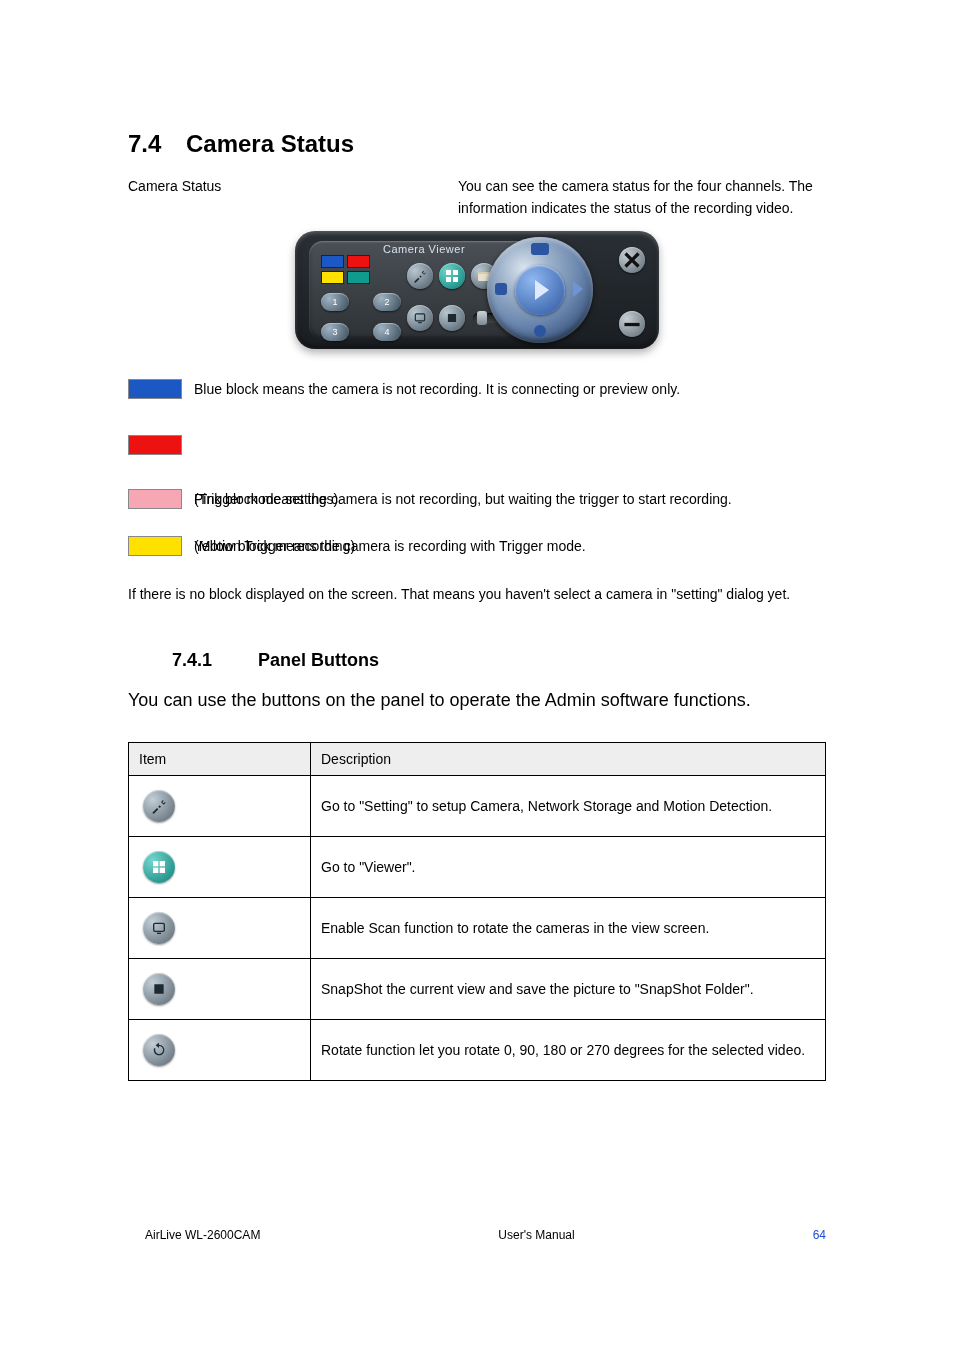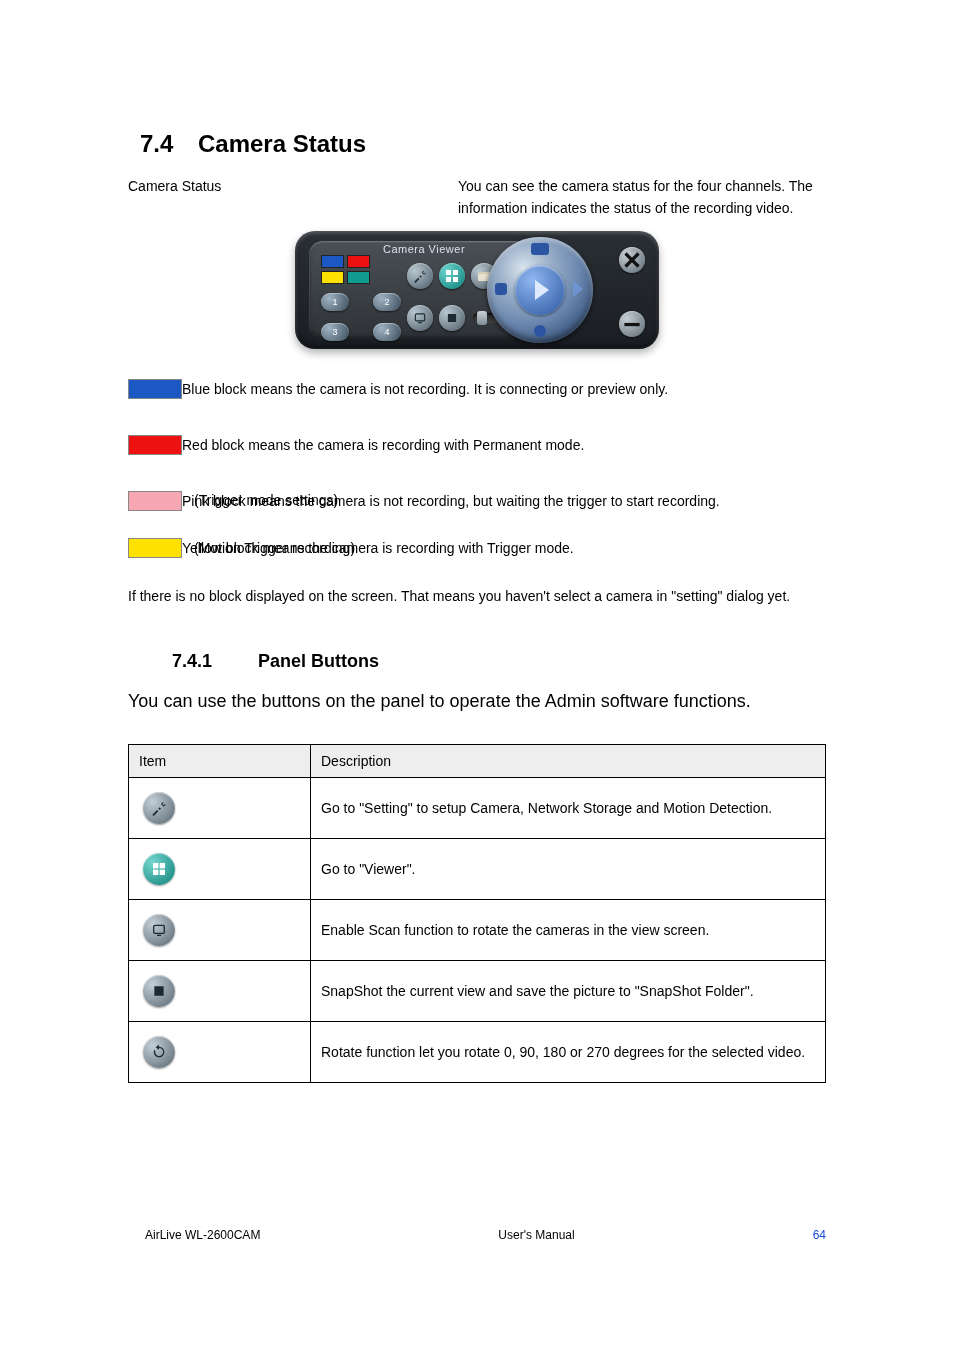--- a/index.html
+++ b/index.html
@@ -1,19 +1,19 @@
 <!DOCTYPE html>
 <html><head>
 <meta charset="utf-8">
 <style>
   * { box-sizing: border-box; margin: 0; padding: 0; }
   html, body { width: 954px; height: 1350px; background: #fff; font-family: Arial, sans-serif; color: #000; }
   .page { position: relative; width: 954px; height: 1350px; padding: 130px 128px 0 128px; }
   .section-num { font-size: 24px; font-weight: bold; margin-bottom: 18px; }
-  .section-num span.num { display: inline-block; width: 58px; margin-left: 12px; }
+  .section-num span.num { display: inline-block; width: 58px; }
   .body-text { font-size: 14px; line-height: 1.55; margin-bottom: 10px; }
   .two-col { display: flex; gap: 0; }
   .left-col { width: 330px; }
   .right-col { flex: 1; font-size: 14px; line-height: 1.55; }
   .panel-wrap { display: flex; justify-content: center; margin: 12px 0 30px 0; }
   
   .cv { position: relative; width: 364px; height: 118px; border-radius: 20px;
         background: linear-gradient(#2a2f35,#1a1e22);
         box-shadow: inset 0 2px 4px rgba(255,255,255,.25), inset 0 -3px 6px rgba(0,0,0,.5), 0 4px 8px rgba(0,0,0,.3); }
   .cv-left { position:absolute; left:14px; top:10px; width:230px; height:98px;
@@ -61,21 +61,21 @@
   .dial .bot    { position:absolute; left:47px; top:88px; width:12px;height:12px;border-radius:50%;background:#2b55a0;}
   .dial .lft    { position:absolute; left:8px;  top:46px; width:12px;height:12px;border-radius:3px;background:#2b55a0;}
   .dial .rgt    { position:absolute; left:86px; top:44px; width:0;height:0;border-left:10px solid #6f94d4;border-top:8px solid transparent;border-bottom:8px solid transparent;}
   .sidebtns { position:absolute; right:14px; top:16px; display:flex; flex-direction:column; gap:38px; }
   .sbtn { width:26px;height:26px;border-radius:50%;
           background:radial-gradient(circle at 30% 30%,#c6ced4,#5b6770);
           box-shadow:0 1px 2px rgba(0,0,0,.6), inset 0 1px 1px rgba(255,255,255,.4);
           display:flex;align-items:center;justify-content:center;font-size:14px;color:#222;}
   
   .defs { margin-top: 6px; }
-  .def-row { display:flex; gap:0; align-items:flex-start; margin-bottom: 34px; }
+  .def-row { display:flex; gap:12px; align-items:flex-start; margin-bottom: 34px; }
   .bar { width:54px; height:20px; border:1px solid #888; flex-shrink:0; }
   .bar.blue  { background:#1c58c4; }
   .bar.red   { background:#e11;    }
   .bar.pink  { background:#f7a6b4; }
   .bar.yellow{ background:#ffe100; }
   .def-text { font-size:14px; line-height:1.55; }
   .def-extra { font-size:14px; line-height:1.55; margin-left:66px; margin-top:-28px; margin-bottom:26px; }
   .paragraph { font-size:14px; line-height:1.55; margin-top:0px; }
   
   .sub-heading { font-size:18px; font-weight:bold; margin-top:44px; margin-bottom:16px; }
@@ -178,21 +178,20 @@
   </div>
 </div>
 
 <div class="defs">
   <div class="def-row">
     <div class="bar blue"></div>
     <div class="def-text">Blue block means the camera is not recording. It is connecting or preview only.</div>
   </div>
   <div class="def-row">
     <div class="bar red"></div>
-    <div class="def-text">Red block means the camera is recording with Permanent mode.</div>
   </div>
   <div>
     <div class="def-row" style="margin-bottom:6px">
       <div class="bar pink"></div>
       <div class="def-text">Pink block means the camera is not recording, but waiting the trigger to start recording.</div>
     </div>
     <div class="def-extra">(Trigger mode settings)</div>
   </div>
   <div>
     <div class="def-row" style="margin-bottom:6px">

